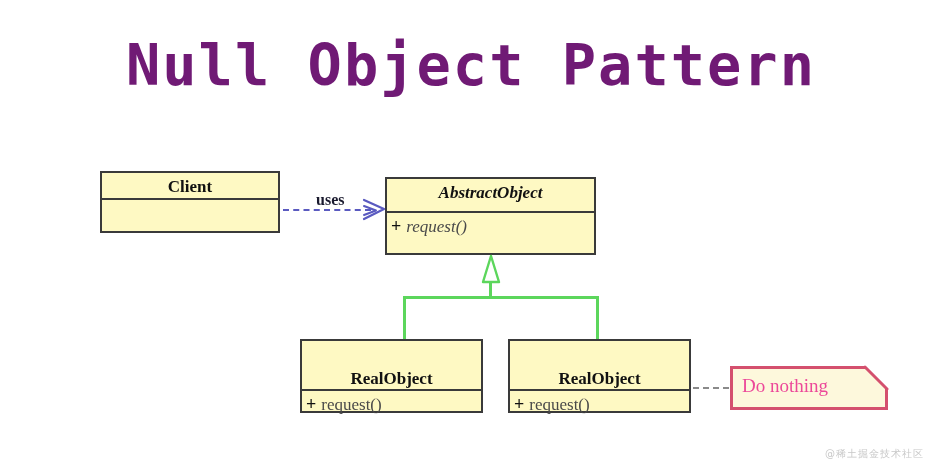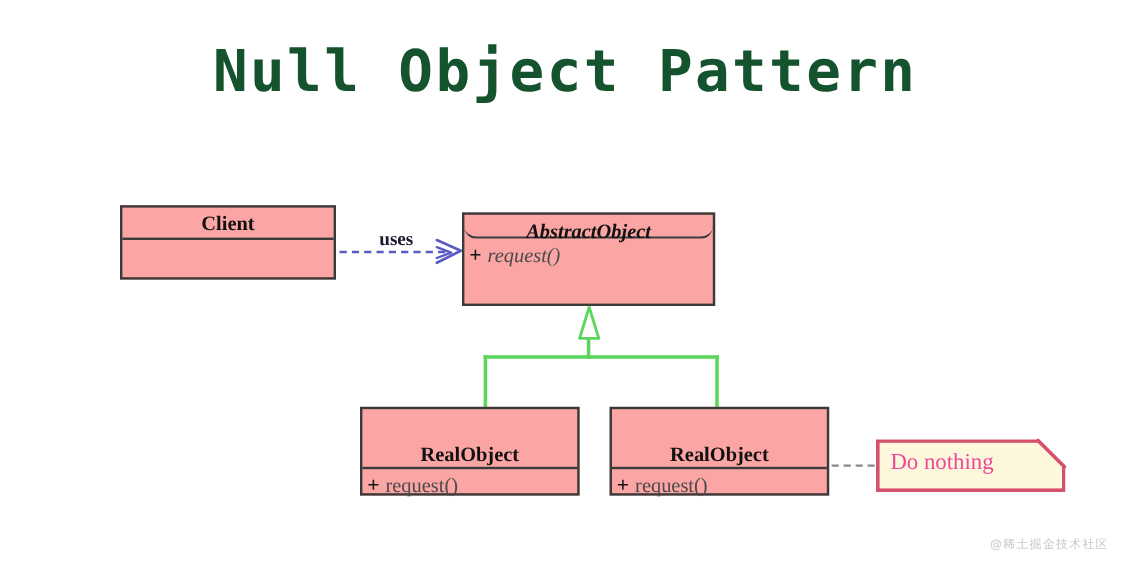--- a/index.html
+++ b/index.html
@@ -18,33 +18,33 @@
 
   
   #diagram-title {
     position: absolute;
     left: 0;
     top: 34px;
     width: 942px;
     text-align: center;
     font-family: "DejaVu Sans Mono", monospace;
     font-weight: bold;
-    font-size: 48px;
+    font-size: 57px;
     letter-spacing: 2px;
-    color: #14532d;
+    color: #701a75;
     white-space: nowrap;
     line-height: 1.1;
   }
 
   
   .uml-class {
     position: absolute;
     box-sizing: border-box;
     border: 2px solid #3a3a3a;
-    background: #fca5a5;
+    background: #fef9c3;
     display: flex;
     flex-direction: column;
   }
   .uml-class-name {
     box-sizing: border-box;
     border-bottom: 2px solid #3a3a3a;
     text-align: center;
     font-family: "Liberation Serif", serif;
     font-weight: bold;
     font-size: 17px;
@@ -77,21 +77,21 @@
   .uml-member.italic .sig {
     font-style: italic;
   }
 
   #class-client      { left: 100px; top: 171px; width: 180px; height: 62px; }
   #class-abstract    { left: 385px; top: 177px; width: 211px; height: 78px; }
   #class-real        { left: 300px; top: 339px; width: 183px; height: 74px; }
   #class-null        { left: 508px; top: 339px; width: 183px; height: 74px; }
 
   #class-client .uml-class-name   { height: 27px; }
-  #class-abstract .uml-class-name { height: 20px; border-radius: 13px; }
+  #class-abstract .uml-class-name { height: 34px; }
   #class-real .uml-class-name,
   #class-null .uml-class-name     { height: 26px; margin-top: 24px; }
 
   
   #dep-uses-line {
     position: absolute;
     left: 283px;
     top: 209px;
     width: 88px;
     height: 0;

